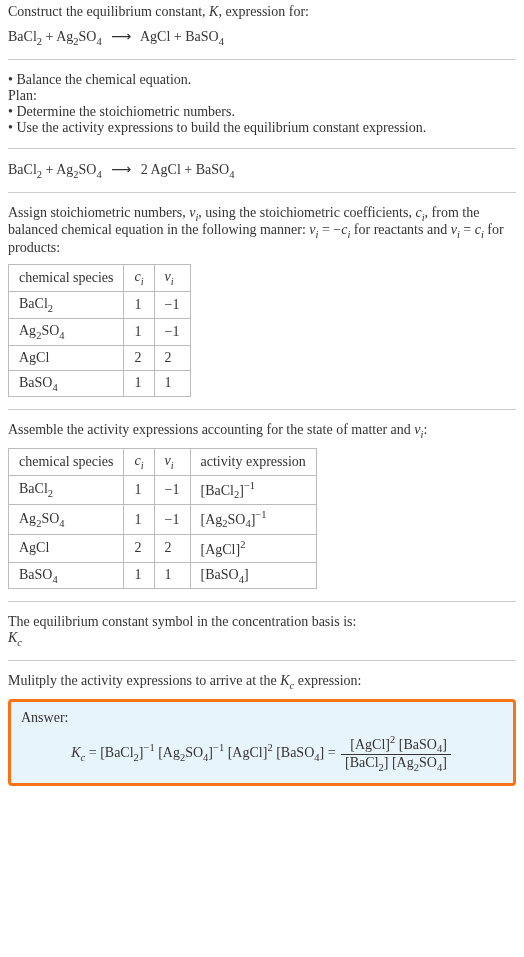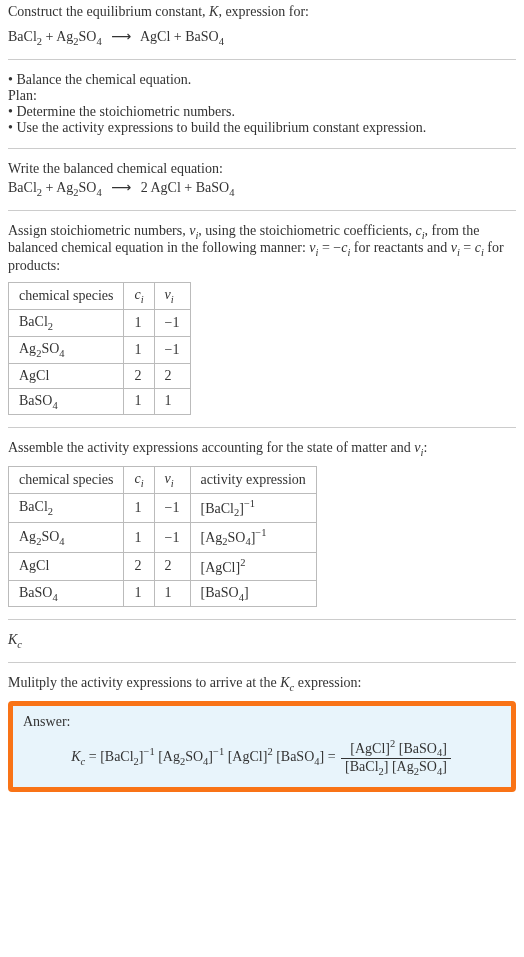--- a/index.html
+++ b/index.html
@@ -24,21 +24,21 @@
 }
 table.stoich th, table.stoich td {
   border: 1px solid #bbb;
   padding: 4px 10px;
   text-align: left;
 }
 table.stoich th { font-weight: normal; background: #fff; }
 .center { text-align: center; }
 .answer-box {
   background: #e8f4fb;
-  border: 5px solid #f97316;
+  border: 3px solid #f97316;
   border-radius: 4px;
   padding: 8px 10px 10px 10px;
   margin-top: 6px;
 }
 .answer-box .label { margin-bottom: 8px; }
 .frac {
   display: inline-block;
   vertical-align: middle;
   text-align: right;
   margin: 0 2px;
@@ -65,21 +65,20 @@
 <div class="section">
   <div>• Balance the chemical equation.</div>
   <div>Plan:</div>
   <div>• Determine the stoichiometric numbers.</div>
   <div>• Use the activity expressions to build the equilibrium constant expression.</div>
 </div>
 
 <div class="hr"></div>
 
 <div class="section">
-  <div>Write the balanced chemical equation:</div>
   <div class="eqline">
     <span><span>BaCl</span><span class="sub">2</span></span><span> + </span><span><span>Ag</span><span class="sub">2</span><span>SO</span><span class="sub">4</span></span>
     <span class="arrow">⟶</span>
     <span><span>2 </span><span>AgCl</span></span><span> + </span><span><span>BaSO</span><span class="sub">4</span></span>
   </div>
 </div>
 
 <div class="hr"></div>
 
 <div class="section">
@@ -153,20 +152,21 @@
     <td class="center">1</td>
     <td class="center">1</td>
     <td><span>[BaSO</span><span class="sub">4</span><span>]</span></td>
   </tr>
 </tbody>
   </table>
 
 <div class="hr"></div>
 
 <div class="section">
+  <div>The equilibrium constant symbol in the concentration basis is:</div>
   <div><span class="ital">K</span><span class="sub ital">c</span></div>
 </div>
 
 <div class="hr"></div>
 
 <div class="section">
   <span>Mulitply the activity expressions to arrive at the </span><span class="ital">K</span><span class="sub ital">c</span><span> expression:</span>
 </div>
 
 <div class="answer-box">

